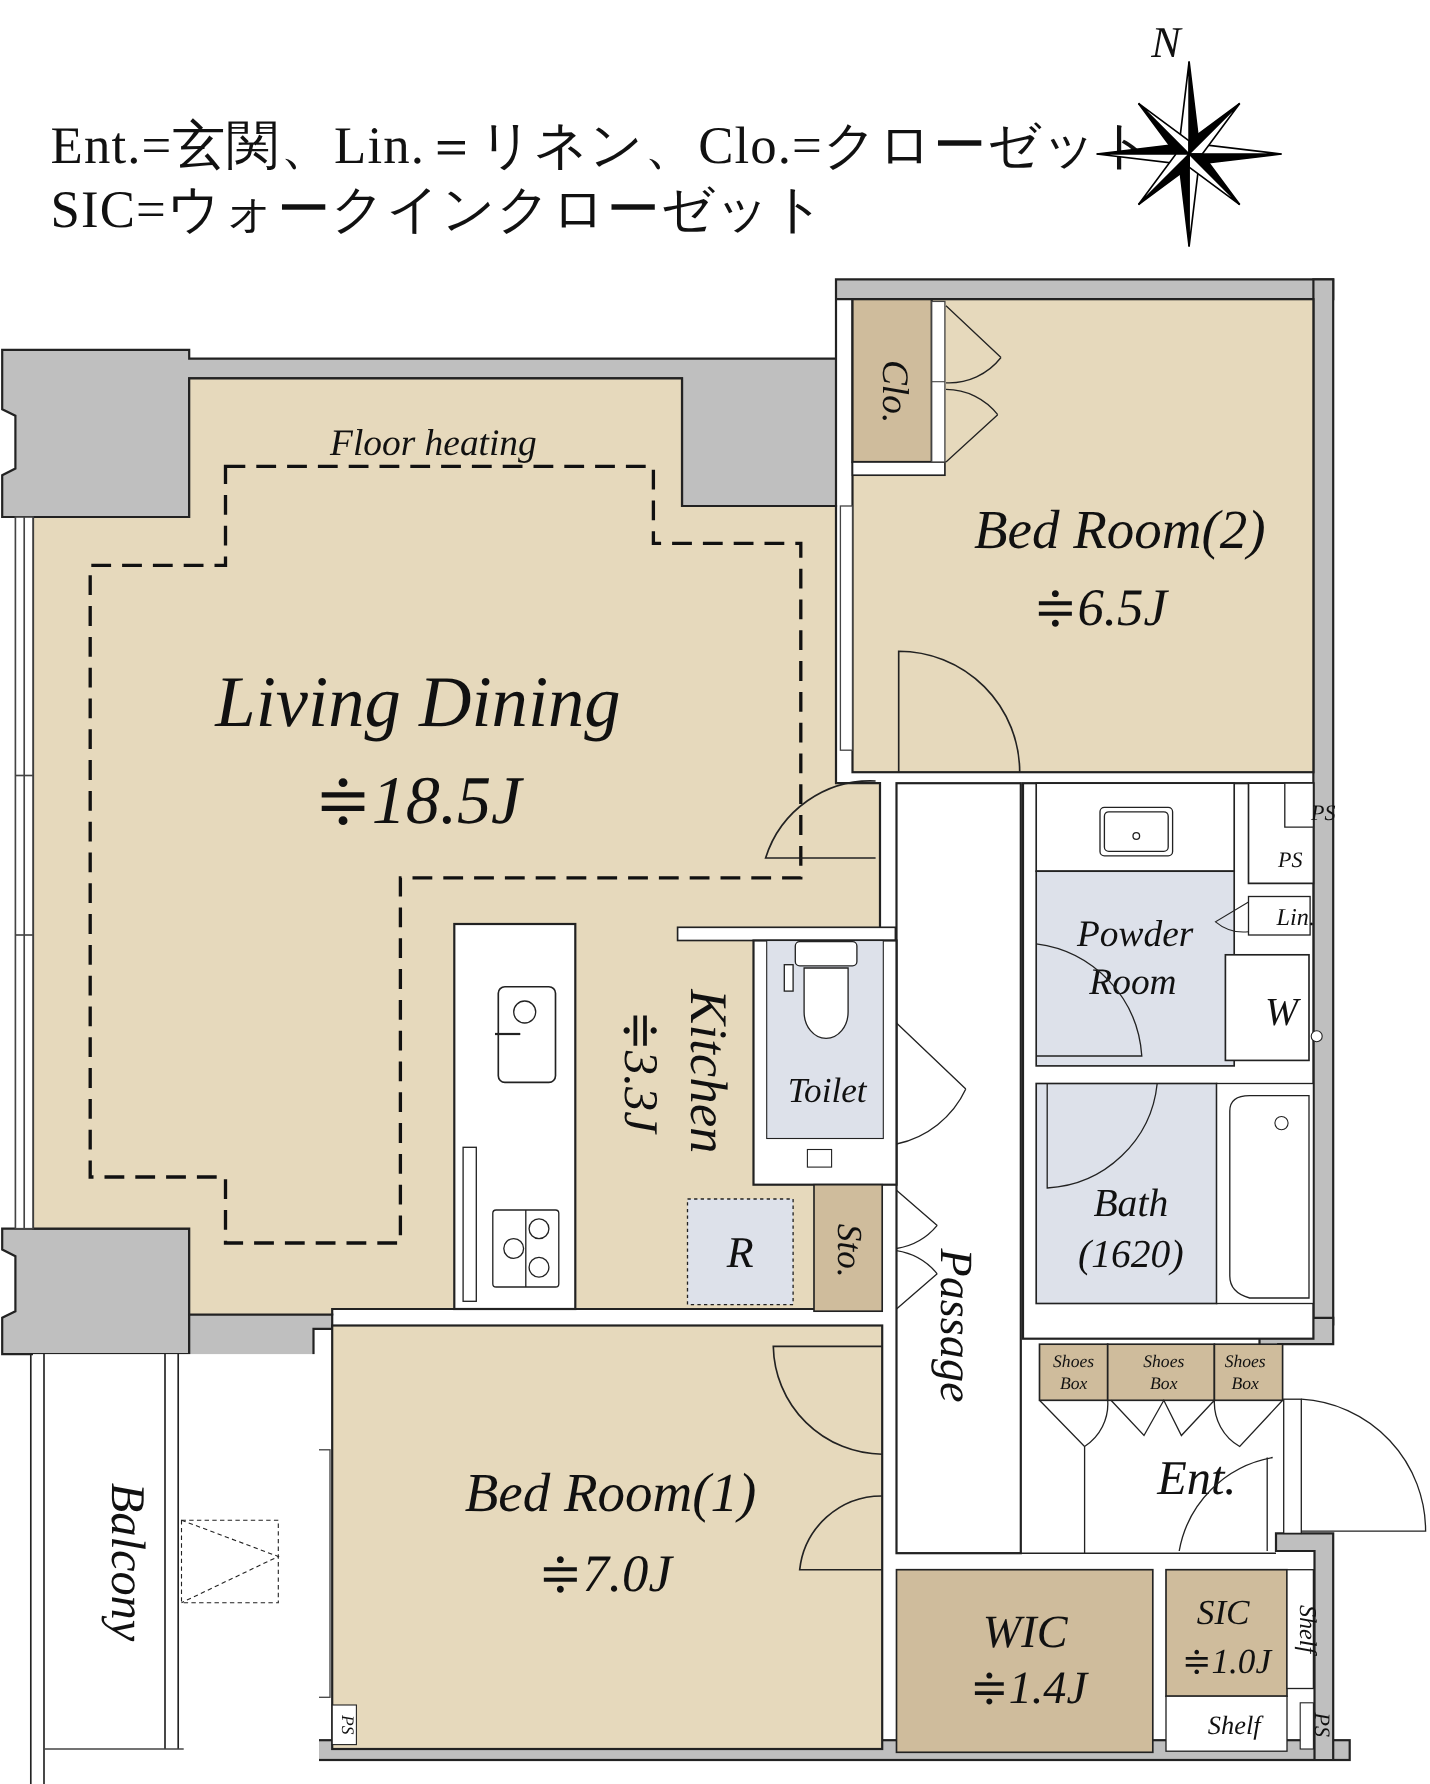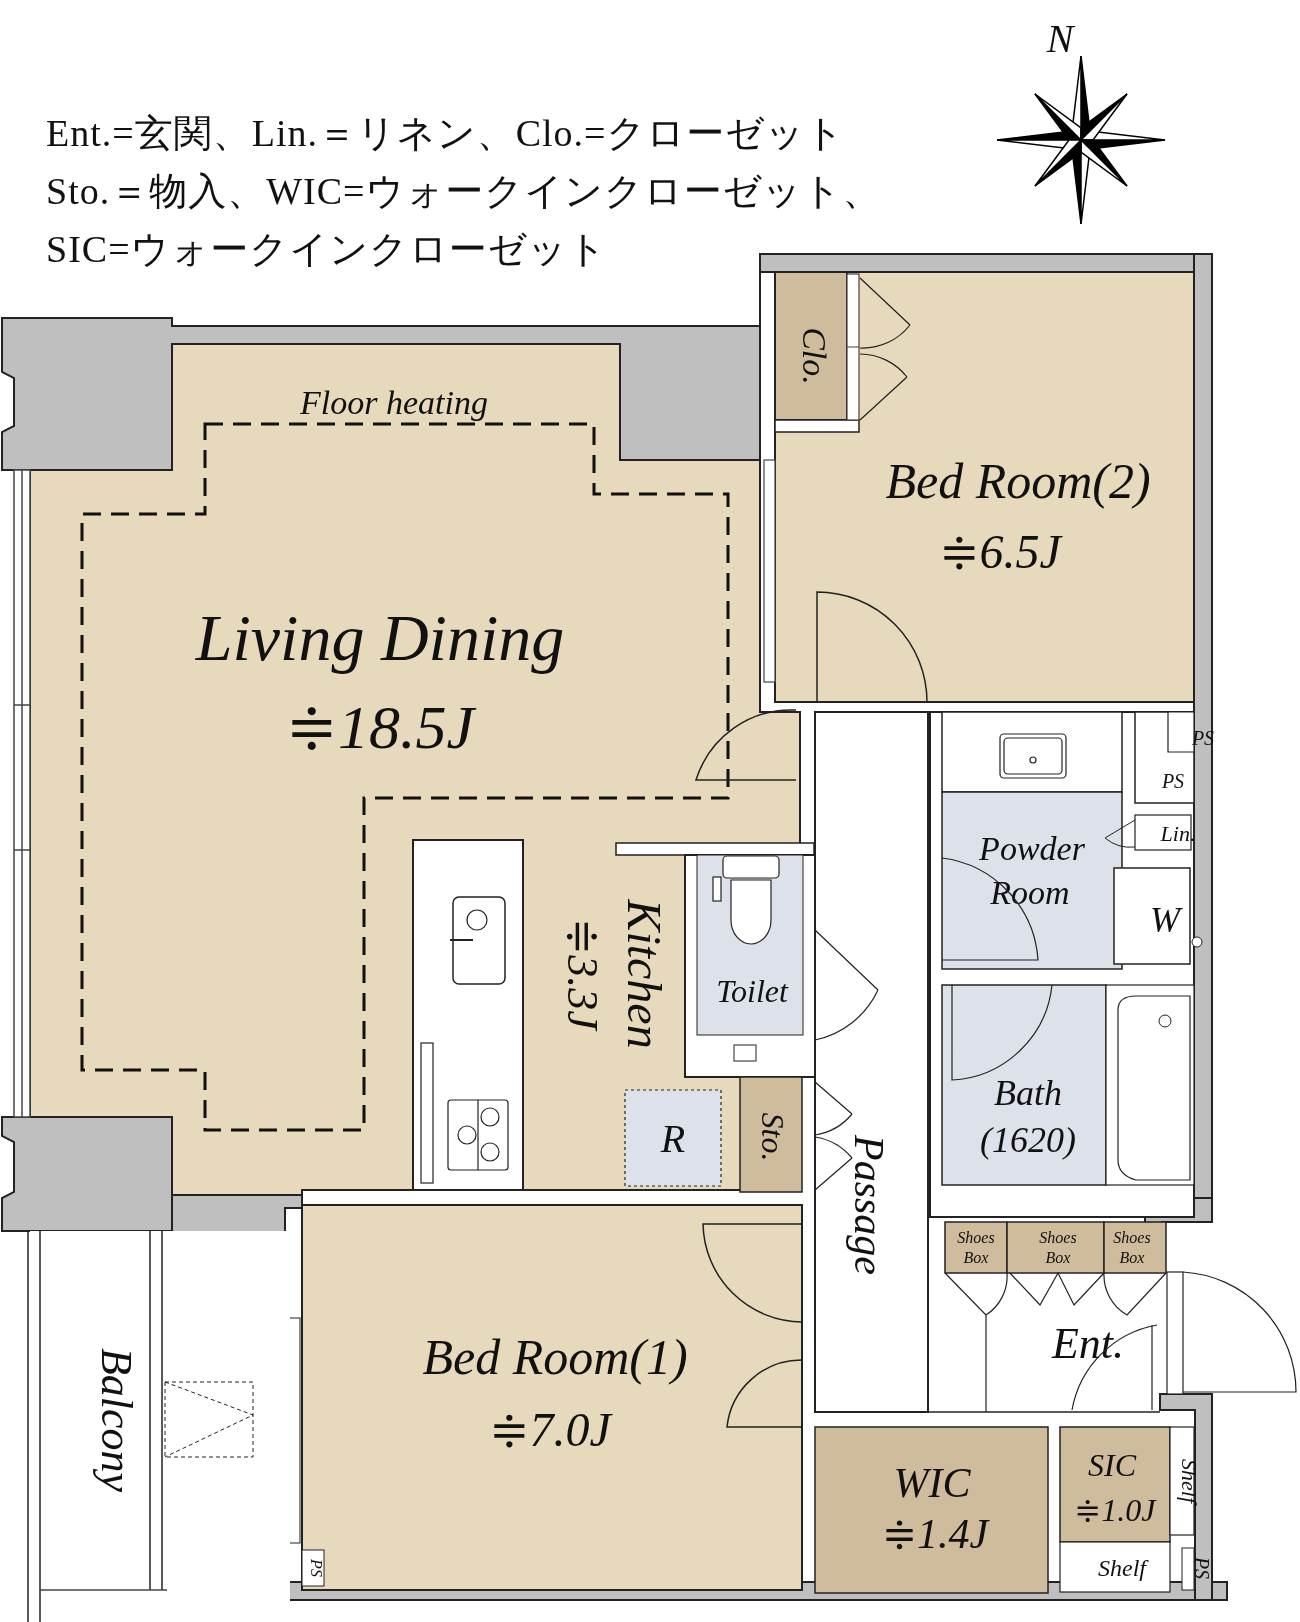--- a/index.html
+++ b/index.html
@@ -1,27 +1,26 @@
 <!DOCTYPE html>
 <html><head>
 <meta charset="utf-8">
 <style>
   html, body { margin: 0; padding: 0; background: #ffffff; }
   body { width: 1300px; height: 1622px; position: relative; overflow: hidden; font-family: "Liberation Serif", "DejaVu Serif", serif; }
-  .legend { position: absolute; left: 46px; top: 104px; font-family: "Liberation Serif", "DejaVu Serif", serif; font-size: 38px; line-height: 58px; color: #111; white-space: nowrap; letter-spacing: 1px; }
+  .legend { position: absolute; left: 46px; top: 104px; font-family: "Liberation Serif", "DejaVu Serif", serif; font-size: 48px; line-height: 58px; color: #111; white-space: nowrap; letter-spacing: 1px; }
   .legend div { height: 58px; }
   svg { position: absolute; left: 0; top: 0; }
   .lbl { font-family: "Liberation Serif", "DejaVu Serif", serif; font-style: italic; fill: #111; }
 </style>
 </head>
 <body>
 
 <div class="legend">
   <div>Ent.=玄関、Lin.＝リネン、Clo.=クローゼット</div>
-  <div>Sto.＝物入、WIC=ウォークインクローゼット、</div>
   <div>SIC=ウォークインクローゼット</div>
 </div>
 
 <svg width="1300" height="1622" viewBox="0 0 1300 1622">
 
   <g>
     <text class="lbl" x="1060" y="52" font-size="40" text-anchor="middle">N</text>
     <g transform="translate(1081,140)" stroke="#000" stroke-width="1.5">
 
       <polygon points="0,-84 9,-9 0,0" fill="#000"></polygon>

